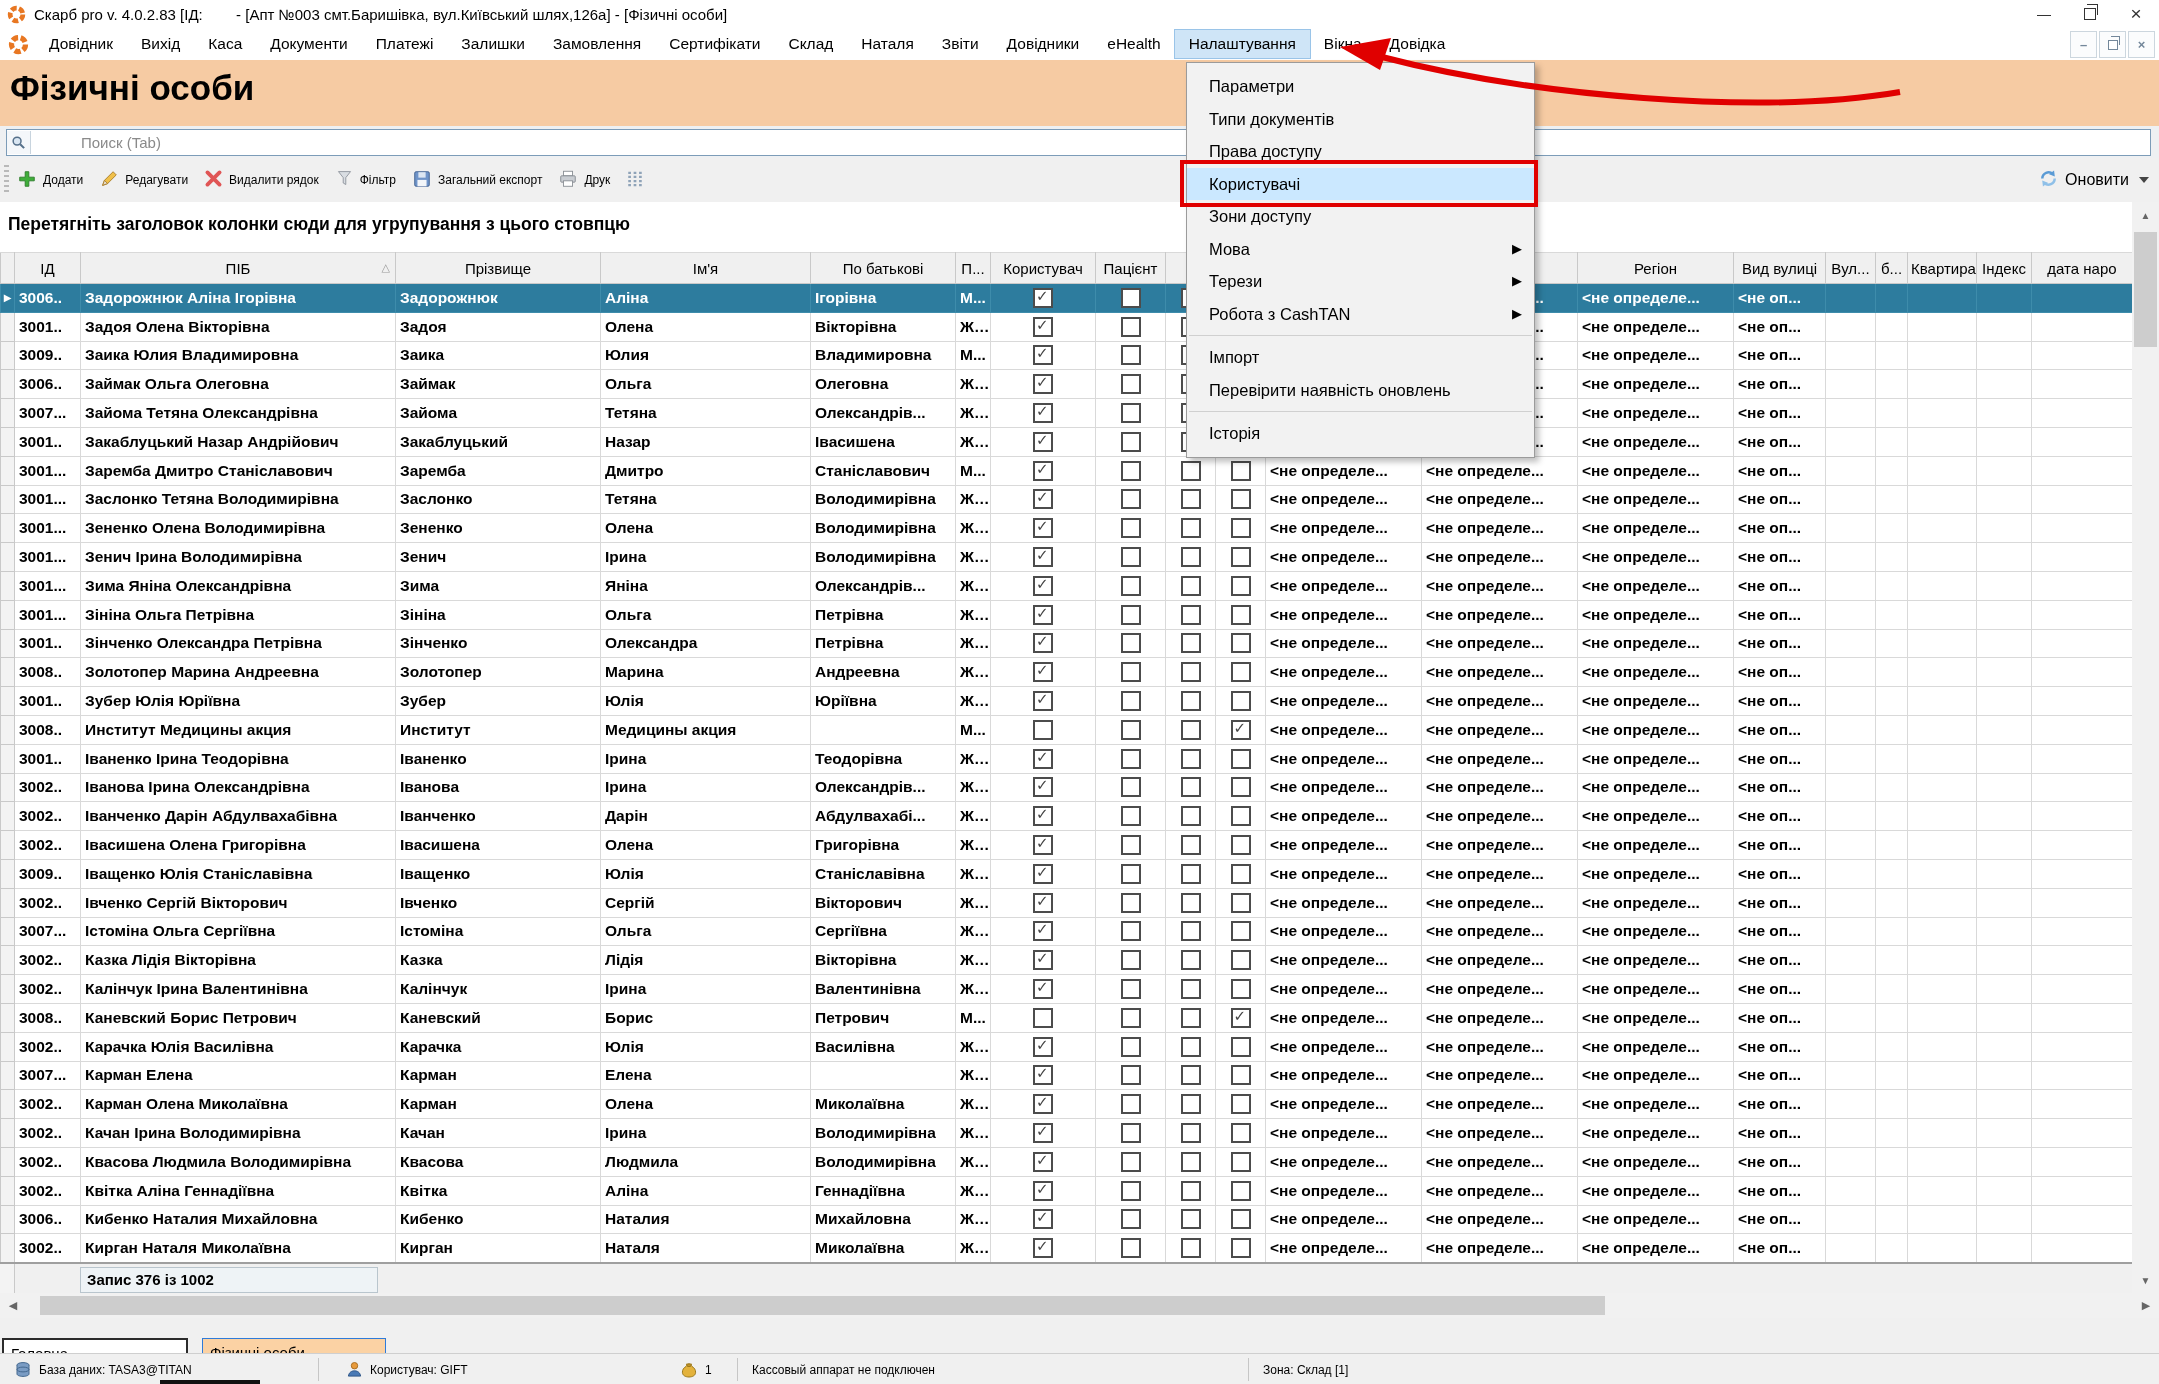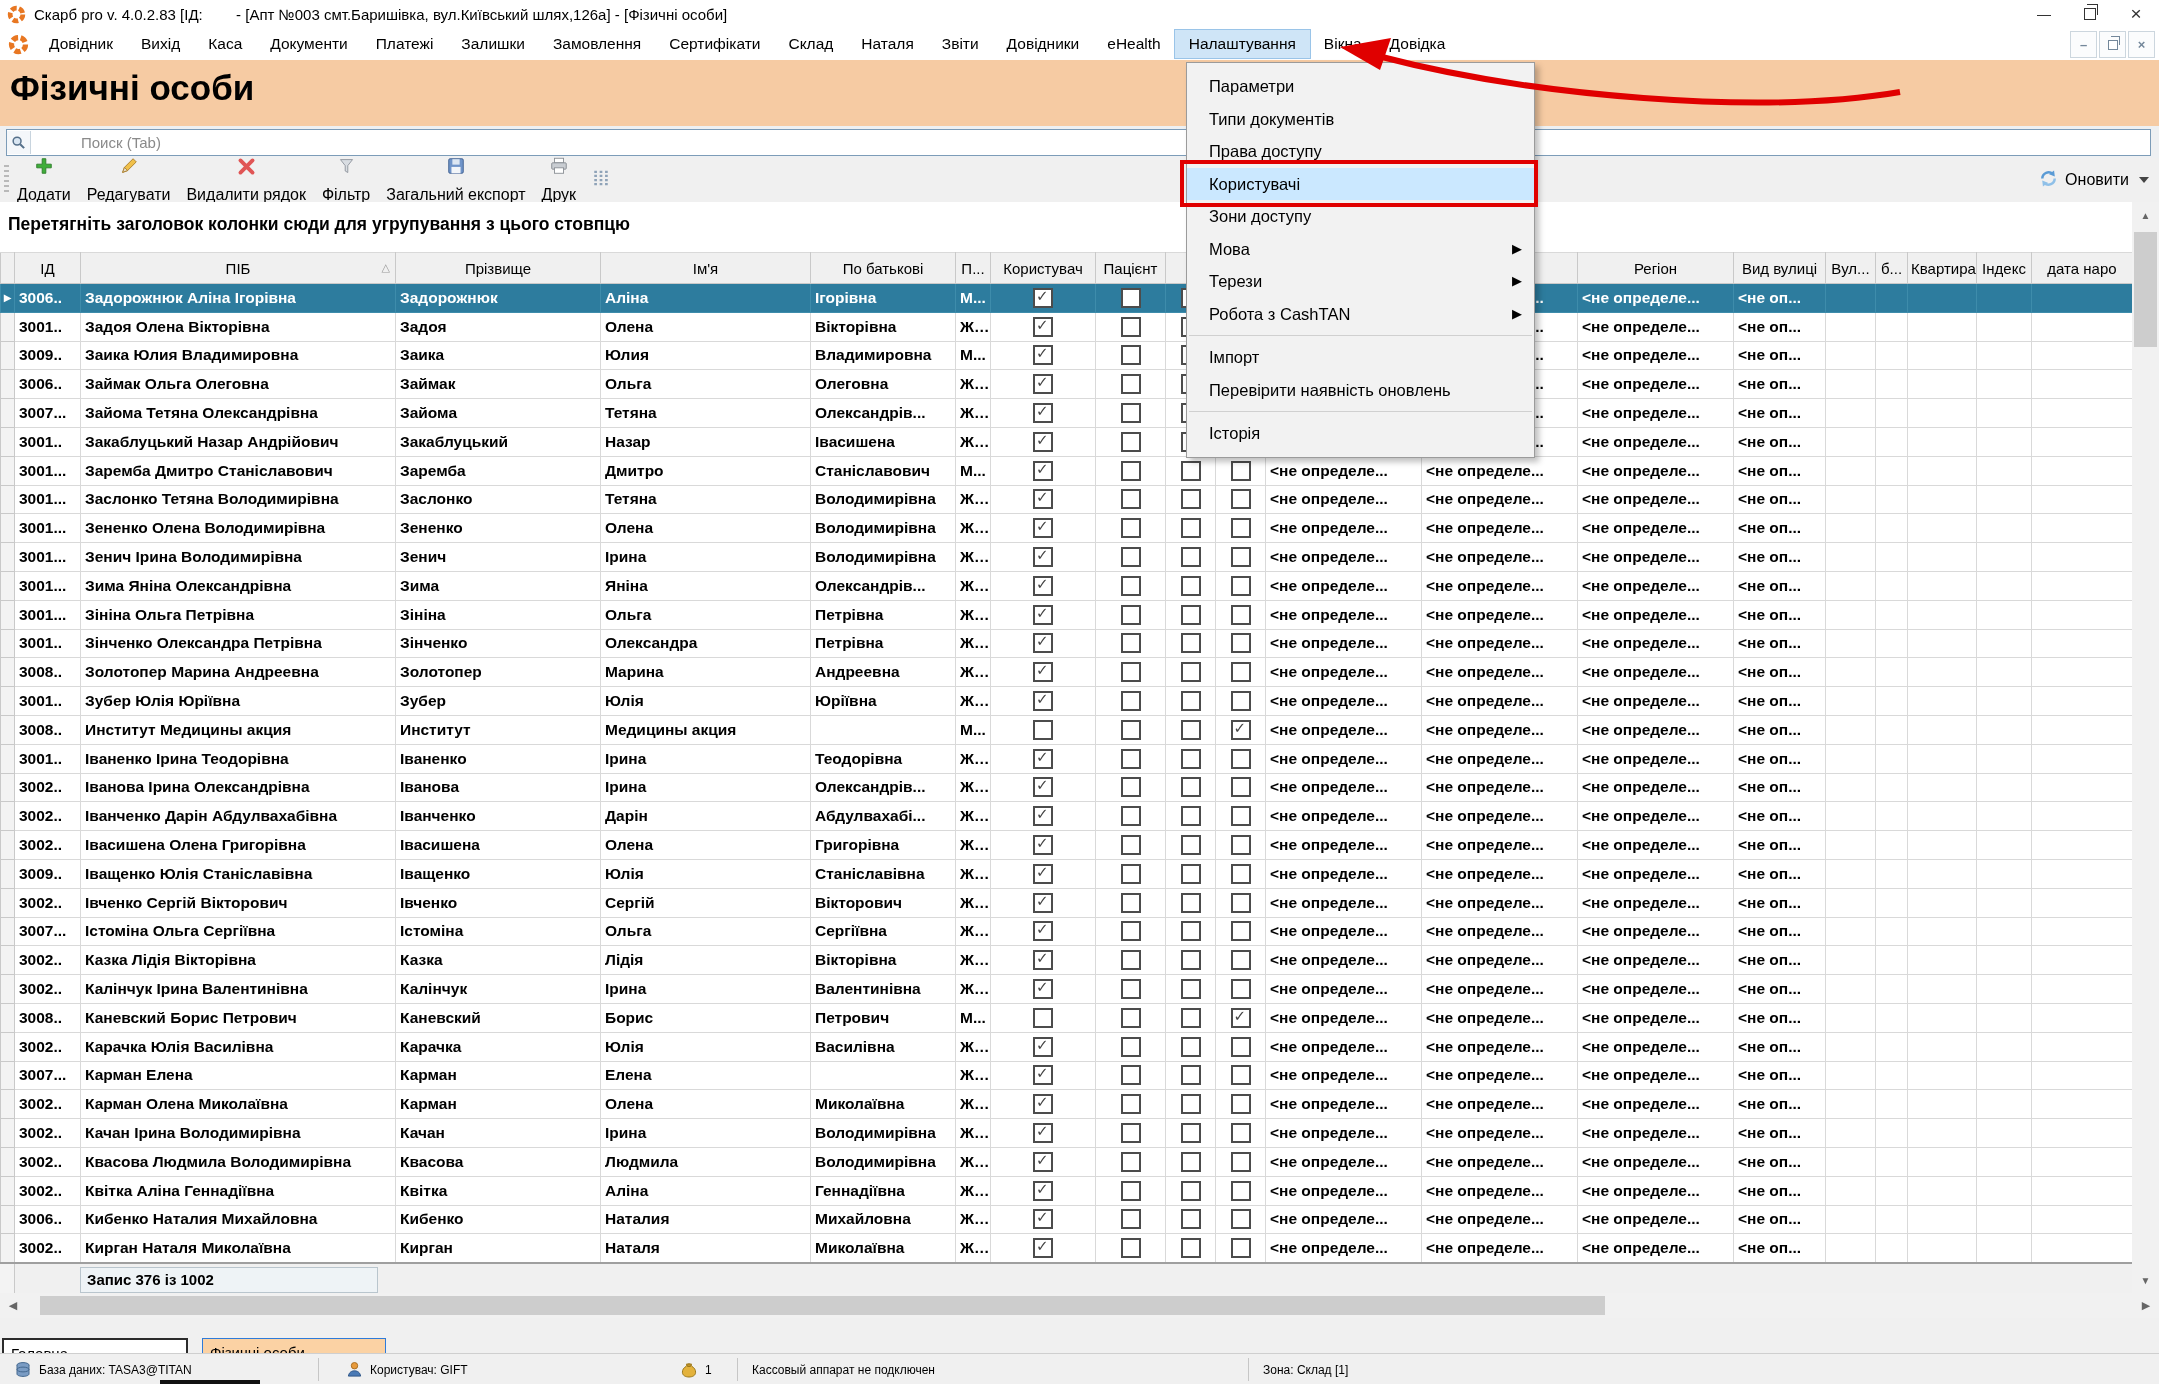--- a/index.html
+++ b/index.html
@@ -28,21 +28,21 @@
   .pageheader{position:absolute;left:0;top:60px;width:100%;height:66px;background:#f6cba3;}
   .pageheader h1{margin:0;padding:8px 0 0 10px;font-size:35px;font-weight:700;letter-spacing:0;}
   
   .searchrow{position:absolute;left:0;top:126px;width:100%;height:32px;background:#eef0f2;}
   .searchbox{position:absolute;left:6px;top:3px;right:8px;height:25px;background:#fff;border:1px solid #7c9cb8;display:flex;align-items:center;gap:45px;}
   .searchbox .magwrap{width:23px;height:23px;border-right:1px solid #c8d4de;background:#f4f7fa;display:flex;align-items:center;justify-content:center;}
   .searchbox .ph{color:#8a8a8a;font-size:15px;margin-left:5px;}
   
   .toolbar{position:absolute;left:0;top:158px;width:100%;height:44px;background:#f0f0f0;display:flex;align-items:center;}
   .grip{width:5px;height:30px;margin-left:4px;background:repeating-linear-gradient(to bottom,#b9b9b9 0 2px,transparent 2px 5px);}
-  .tbtn{display:flex;align-items:center;gap:6px;padding:4px 8px;font-size:16px;white-space:nowrap;cursor:default;flex-direction:column;}
+  .tbtn{display:flex;align-items:center;gap:6px;padding:4px 8px;font-size:12px;white-space:nowrap;cursor:default;}
   .toolbar-right{position:absolute;right:10px;top:0;height:44px;display:flex;align-items:center;gap:6px;font-size:16px;}
   .caret{width:0;height:0;border-left:5px solid transparent;border-right:5px solid transparent;border-top:6px solid #444;margin-left:4px;}
   
   .gridzone{position:absolute;left:0;top:202px;width:100%;height:1091px;background:#fff;}
   .hint{position:absolute;left:8px;top:12px;font-size:17.5px;font-weight:700;}
   table.grid{position:absolute;left:0;top:50px;border-collapse:collapse;table-layout:fixed;width:2132px;background:#fff;}
   table.grid th{height:30px;background:#f0f0f0;border:1px solid #c9c9c9;border-top:1px solid #d9d9d9;
     font-weight:400;font-size:15px;text-align:center;padding:0 3px;overflow:hidden;white-space:nowrap;position:relative;}
   table.grid td{height:27.8px;border:1px solid #d9d9d9;font-size:15.5px;font-weight:700;padding:0 4px;
     overflow:hidden;white-space:nowrap;text-overflow:ellipsis;}

